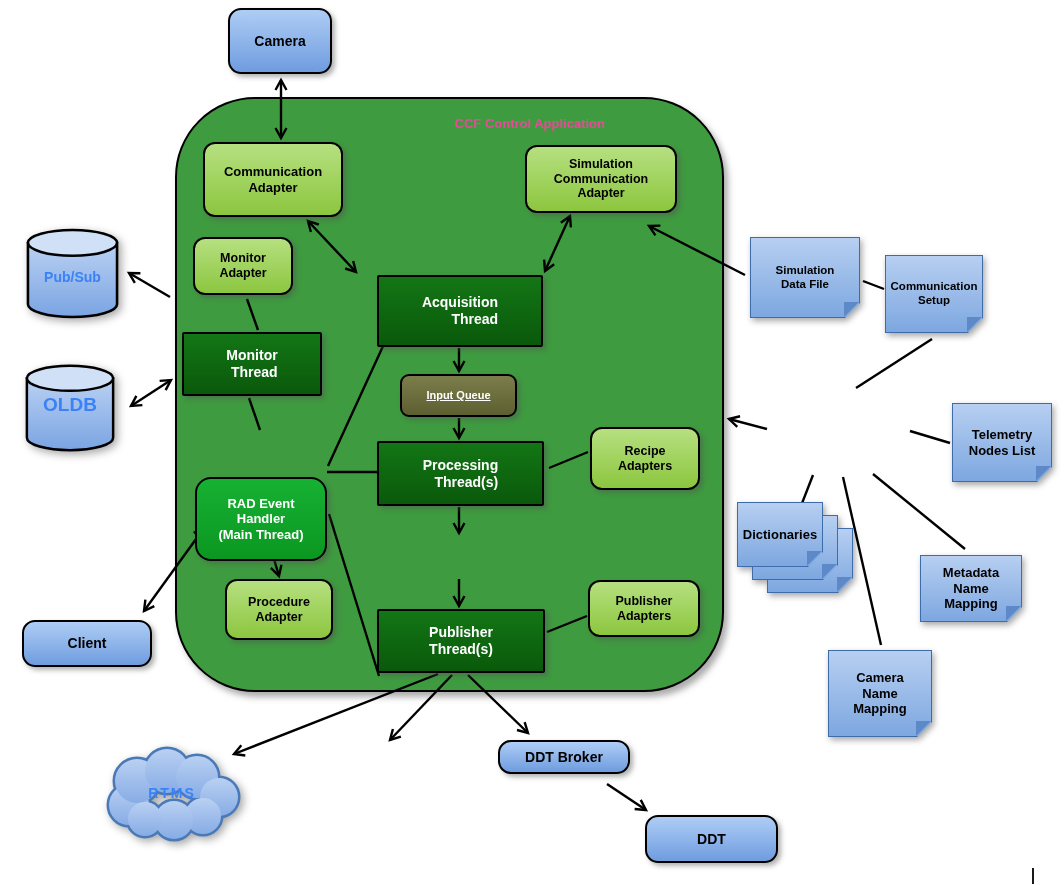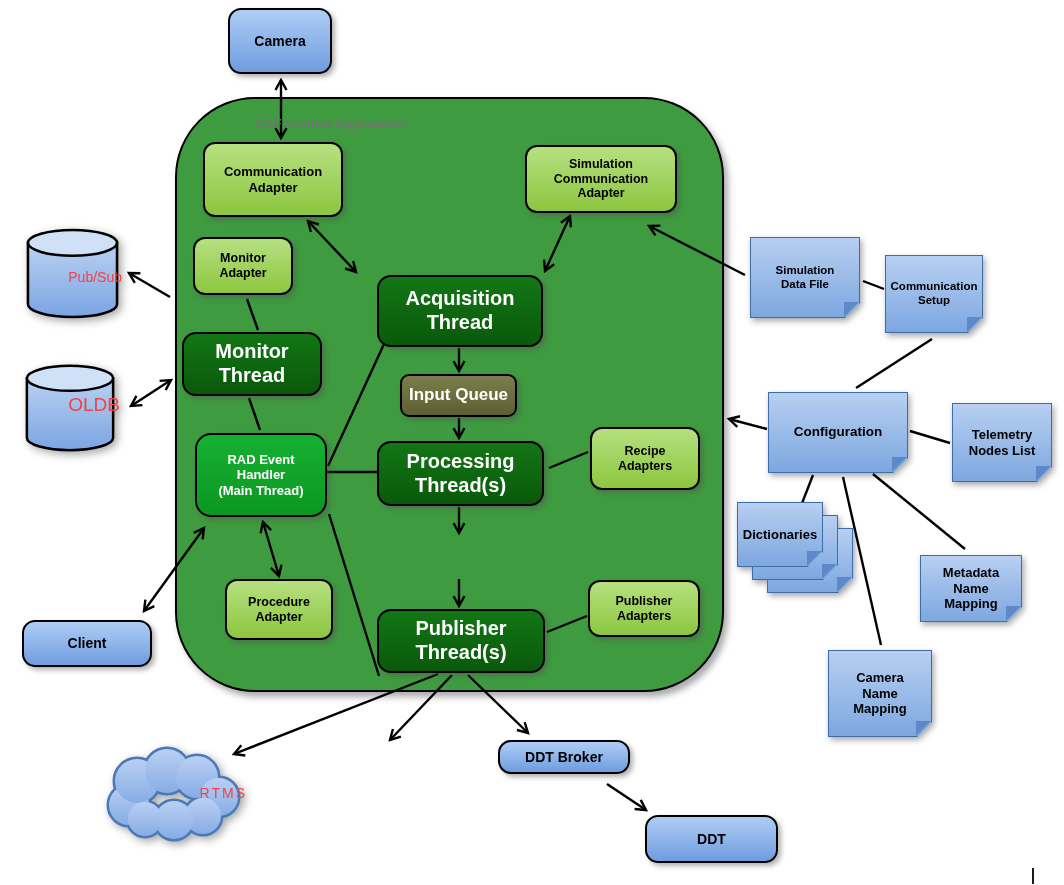--- a/index.html
+++ b/index.html
@@ -4,53 +4,53 @@
 <style>
   html,body{margin:0;padding:0;background:#fff;}
   .canvas{position:relative;width:1064px;height:885px;background:#ffffff;
           font-family:"Liberation Sans",sans-serif;overflow:hidden;}
   .canvas *{box-sizing:border-box;}
 
   
   .container-shape{position:absolute;left:175px;top:97px;width:549px;height:595px;
     background:#3f9b40;border:2.6px solid #000;border-radius:80px;z-index:1;
     box-shadow:4px 5px 6px rgba(90,90,90,.5);}
-  .container-title{position:absolute;left:255px;top:116px;width:350px;text-align:left;
-    font-size:13px;font-weight:bold;color:#737373;z-index:3;}
+  .container-title{position:absolute;left:255px;top:116px;width:350px;text-align:right;
+    font-size:13px;font-weight:bold;color:#ec4899;z-index:3;}
 
   
   .node{position:absolute;display:flex;align-items:center;justify-content:center;
     text-align:center;font-weight:bold;white-space:pre-line;line-height:1.18;z-index:3;}
   .shadow{box-shadow:3px 3px 5px rgba(80,80,80,.45);}
   .box-lightgreen{background:linear-gradient(#b6e080,#8cc63f);border:2px solid #000;
     border-radius:12px;color:#000;font-size:12.5px;}
   .box-darkgreen{background:linear-gradient(#137615,#0a590b);border:2.2px solid #000;
-    border-radius:14px;color:#fff;font-size:20px;}
+    border-radius:2px;color:#fff;font-size:14px;text-align:right;}
   .box-brightgreen{background:linear-gradient(#16b133,#0b9721);border:2.4px solid #000;
-    border-radius:16px;color:#fff;font-size:13px;}
+    border-radius:16px;color:#fff;font-size:13px;margin-top:44px;}
   .box-olive{background:linear-gradient(#7b7d4b,#5d5f31);border:2px solid #000;
-    border-radius:9px;color:#fff;font-size:17px;}
+    border-radius:9px;color:#fff;font-size:11px;text-decoration:underline;}
   .box-blue{background:linear-gradient(#aecdf5,#6f9cdf);border:2.4px solid #000;
     border-radius:13px;color:#000;font-size:14px;}
 
   
   .note{position:absolute;display:flex;align-items:center;justify-content:center;
     text-align:center;font-weight:bold;white-space:pre-line;line-height:1.2;
     background:linear-gradient(#b7cff1,#7da7e0);border:1.6px solid #3d6ca8;color:#000;
     font-size:13px;clip-path:polygon(0 0,100% 0,100% calc(100% - 15px),calc(100% - 15px) 100%,0 100%);}
   .note::after{content:"";position:absolute;right:0;bottom:0;width:0;height:0;
     border-top:15px solid #5d89c8;border-right:15px solid transparent;}
   .note-wrap{position:absolute;z-index:3;filter:drop-shadow(2px 3px 3px rgba(0,0,0,.35));}
   .note-wrap .note{z-index:3;}
 
   
   .shape-wrap{position:absolute;z-index:3;filter:drop-shadow(3px 3px 4px rgba(0,0,0,.35));}
   .shape-wrap svg{display:block;}
-  .shape-lbl{position:absolute;left:0;width:100%;text-align:right;font-weight:normal;
-    color:#ef4444;}
+  .shape-lbl{position:absolute;left:0;width:100%;text-align:center;font-weight:bold;
+    color:#3b82f6;}
 
   
   .edges-svg{position:absolute;left:0;top:0;width:1064px;height:885px;z-index:2;
     pointer-events:none;}
   .edge{stroke:#000;stroke-width:2.4;fill:none;}
 
   .cursor-artifact{position:absolute;left:1032px;top:868px;width:2px;height:16px;
     background:#1a1a1a;z-index:4;}
 </style>
 </head>
@@ -224,25 +224,20 @@
       <span>Simulation
 Data File</span>
     </div>
   </div>
   <div class="note-wrap" style="left:885px;top:255px;width:98px;height:78px">
     <div class="note" style="left:0;top:0;width:98px;height:78px;font-size:11.5px">
       <span>Communication
 Setup</span>
     </div>
   </div>
-  <div class="note-wrap" style="left:768px;top:392px;width:140px;height:81px">
-    <div class="note" style="left:0;top:0;width:140px;height:81px;font-size:13.5px">
-      <span>Configuration</span>
-    </div>
-  </div>
   <div class="note-wrap" style="left:952px;top:403px;width:100px;height:79px">
     <div class="note" style="left:0;top:0;width:100px;height:79px">
       <span>Telemetry
 Nodes List</span>
     </div>
   </div>
   <div class="note-wrap" style="left:920px;top:555px;width:102px;height:83px">
     <div class="note" style="left:0;top:0;width:102px;height:67px">
       <span>Metadata
 Name

